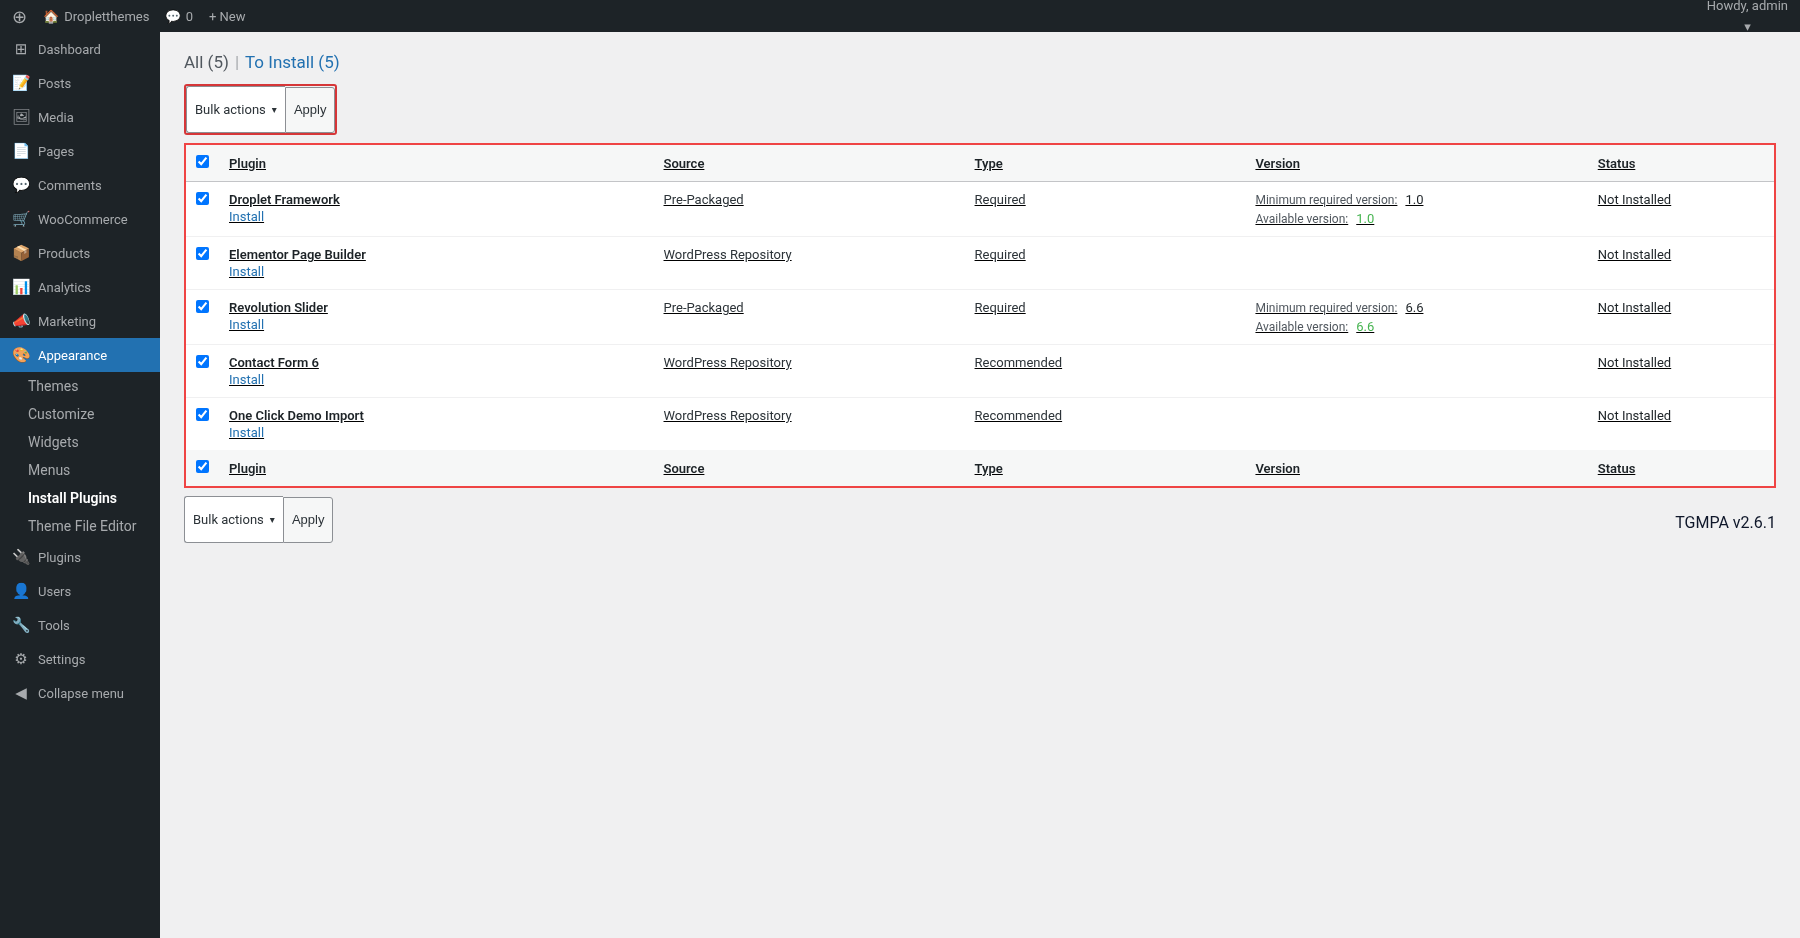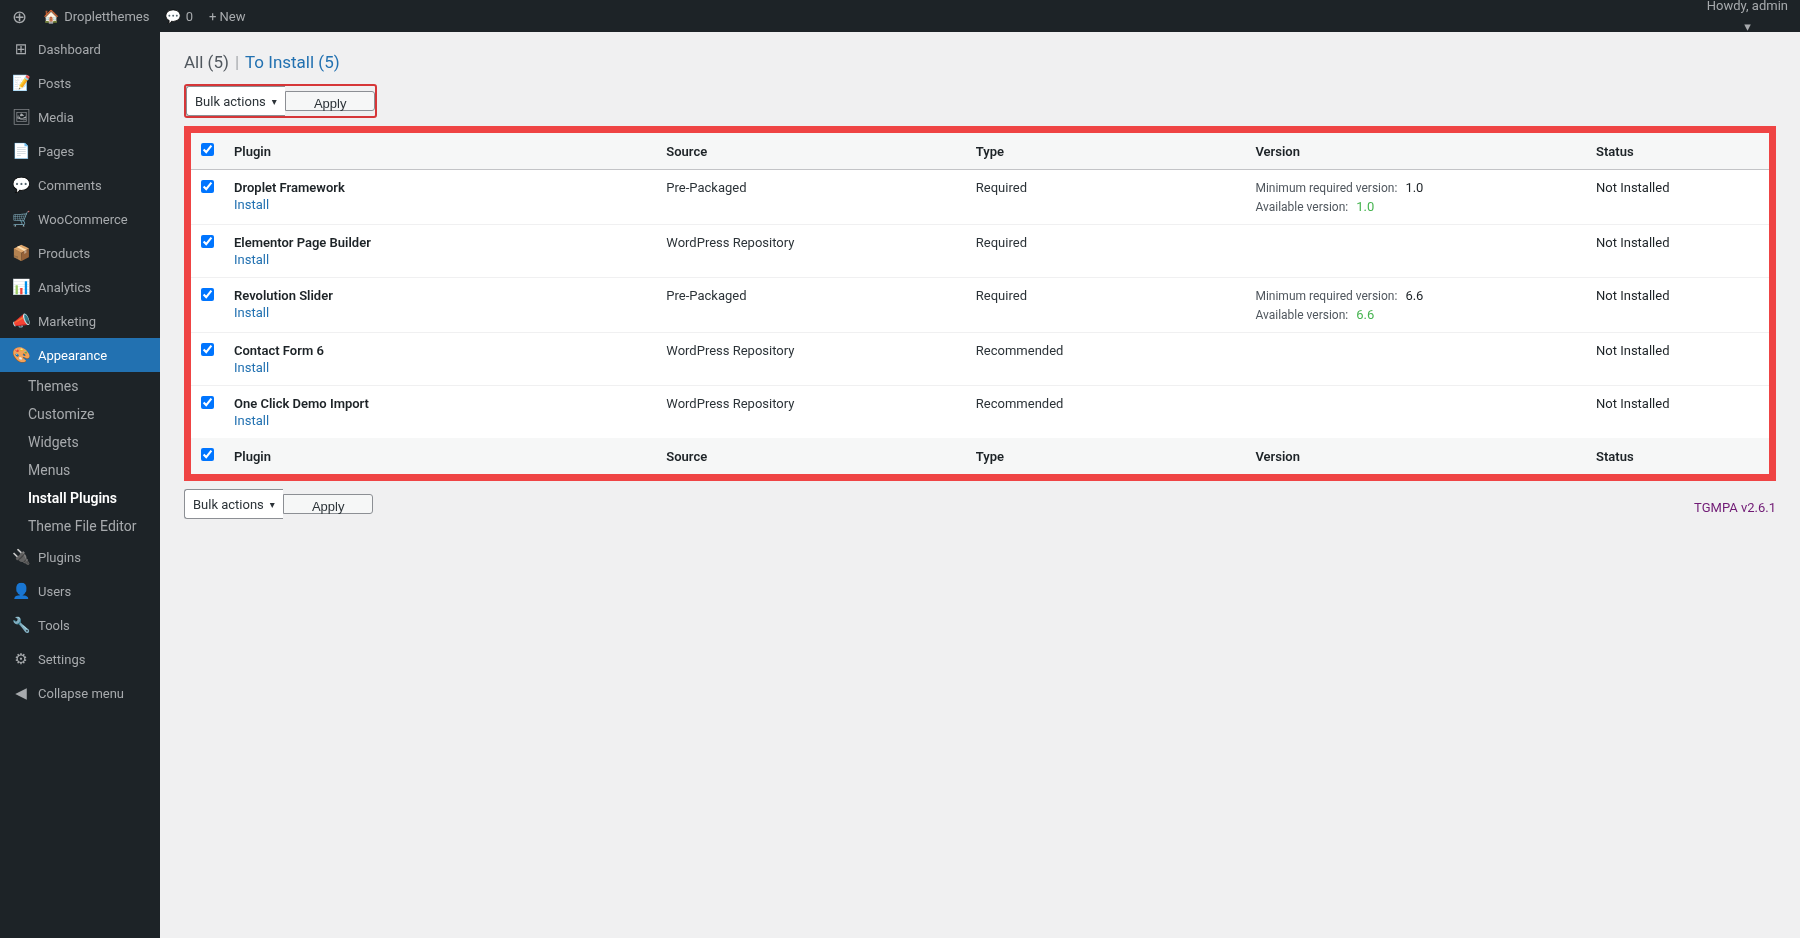--- a/index.html
+++ b/index.html
@@ -93,51 +93,52 @@
       display: flex;
       align-items: center;
       border: 1px solid #8c8f94;
       border-right: none;
       background: #fff;
       border-radius: 3px 0 0 3px;
       padding: 4px 8px;
       cursor: pointer;
       font-size: 13px;
       color: #2c3338;
-      height: 30px;
+      height: 47px;
       outline: none;
     }
     .bulk-actions-select .arrow { margin-left: 6px; font-size: 10px; }
     .apply-btn {
       border: 1px solid #8c8f94;
       background: #f6f7f7;
       border-radius: 0 3px 3px 0;
-      padding: 4px 28px;
+      padding: 4px 8px;
       cursor: pointer;
       font-size: 13px;
       color: #2c3338;
-      height: 20px;
+      height: 46px;
       outline: none;
     }
 
     
     .tablenav-highlight {
       border: 2px solid #d63638;
       border-radius: 3px;
       display: inline-flex;
       align-items: center;
     }
 
     
     .wp-list-table {
       width: 100%;
       border-collapse: collapse;
       background: #fff;
-      border: 7px solid #ef4444;
+      border: 2px solid #ef4444;
       margin-bottom: 0;
+      text-decoration: underline;
     }
     .wp-list-table th {
       background: #f6f7f7;
       border-bottom: 1px solid #c3c4c7;
       padding: 10px 10px;
       text-align: left;
       font-weight: 600;
       font-size: 13px;
       color: #1d2327;
     }
@@ -162,22 +163,22 @@
 
     .cb-col { width: 28px; }
     .plugin-col { width: 28%; }
     .source-col { width: 20%; }
     .type-col { width: 18%; }
     .version-col { width: 22%; }
     .status-col { width: 12%; }
 
     .tgmpa-credit {
       text-align: right;
-      color: #701a75;
-      font-size: 13px;
+      color: #0f172a;
+      font-size: 16px;
       padding-top: 6px;
     }
 
     
     .tablenav-bottom {
       display: flex;
       align-items: center;
       gap: 0;
       margin-top: 8px;
       justify-content: space-between;

